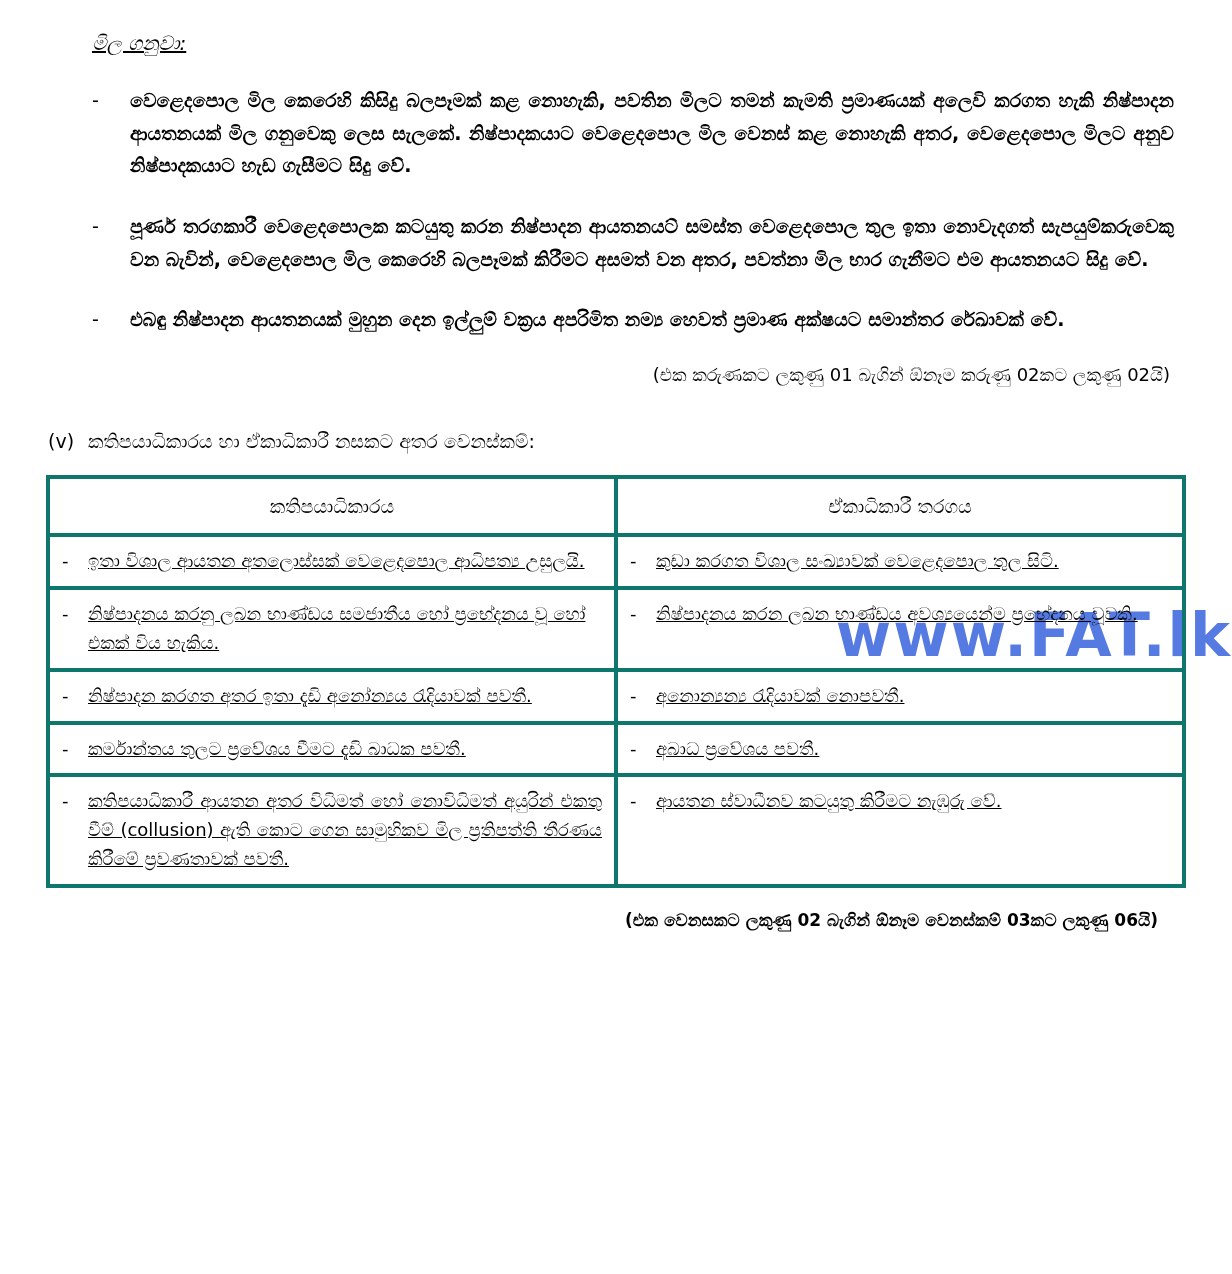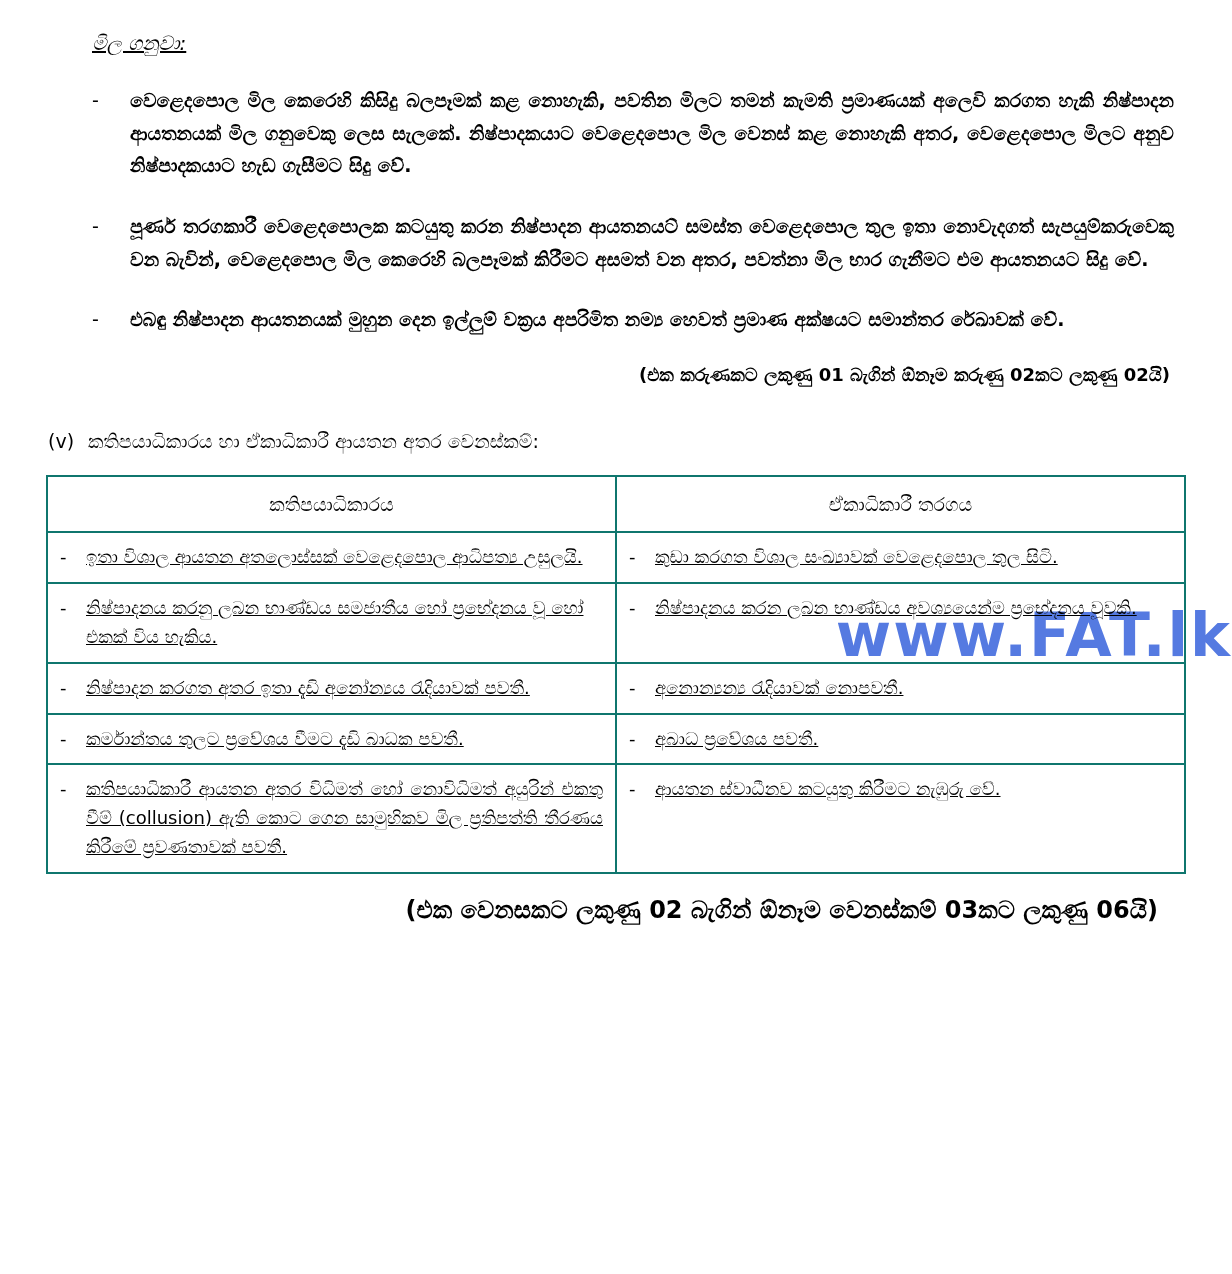--- a/index.html
+++ b/index.html
@@ -66,40 +66,40 @@
     flex: 1 1 auto;
     font-size: 19px;
     line-height: 1.72;
     text-align: justify;
     padding-right: 18px;
     font-weight: bold;
   }
   .marks-right {
     text-align: right;
     font-size: 18px;
-    font-weight: bold;
+    font-weight: normal;
     margin: 6px 22px 0 0;
   }
   .section-v {
     margin: 44px 0 22px 8px;
     font-size: 19px;
     display: flex;
   }
   .section-v .numv {
     width: 40px;
     flex: 0 0 40px;
   }
   table.cmp {
     border-collapse: collapse;
     width: 1140px;
     margin: 0 auto;
     table-layout: fixed;
   }
   table.cmp th, table.cmp td {
-    border: 2px solid #0f766e;
+    border: 4px solid #0f766e;
     vertical-align: top;
     padding: 10px 12px;
     font-size: 18px;
     line-height: 1.6;
   }
   table.cmp th {
     text-align: center;
     font-weight: normal;
     padding: 12px 8px;
     font-size: 19px;
@@ -116,21 +116,21 @@
   }
   .cellrow .ctext {
     flex: 1 1 auto;
     text-decoration: underline;
   }
   .just .ctext {
     text-align: justify;
   }
   .bottom-marks {
     text-align: right;
-    font-size: 24px;
+    font-size: 17px;
     font-weight: bold;
     margin: 22px 34px 8px 0;
   }
 </style>
 </head>
 <body>
 
 <div class="page">
 
   <div class="watermark">www.FAT.lk</div>
@@ -155,21 +155,21 @@
         <div class="dash">-</div>
         <div class="btext">එබඳු නිෂ්පාදන ආයතනයක් මුහුන දෙන ඉල්ලුම් වක්‍රය අපරිමිත නම්‍ය හෙවත් ප්‍රමාණ අක්ෂයට සමාන්තර රේඛාවක් වේ.</div>
       </div>
 
     </div>
 
     <div class="marks-right">(එක කරුණකට ලකුණු 01 බැගින් ඕනෑම කරුණු 02කට ලකුණු 02යි)</div>
 
     <div class="section-v">
       <div class="numv">(v)</div>
-      <div>කතිපයාධිකාරය හා ඒකාධිකාරී ආයතන අතර වෙනස්කම්:</div>
+      <div>කතිපයාධිකාරය හා ඒකාධිකාරී නසකට අතර වෙනස්කම්:</div>
     </div>
 
     <table class="cmp">
       <thead>
         <tr>
           <th>කතිපයාධිකාරය</th>
           <th>ඒකාධිකාරී තරගය</th>
         </tr>
       </thead>
       <tbody>

